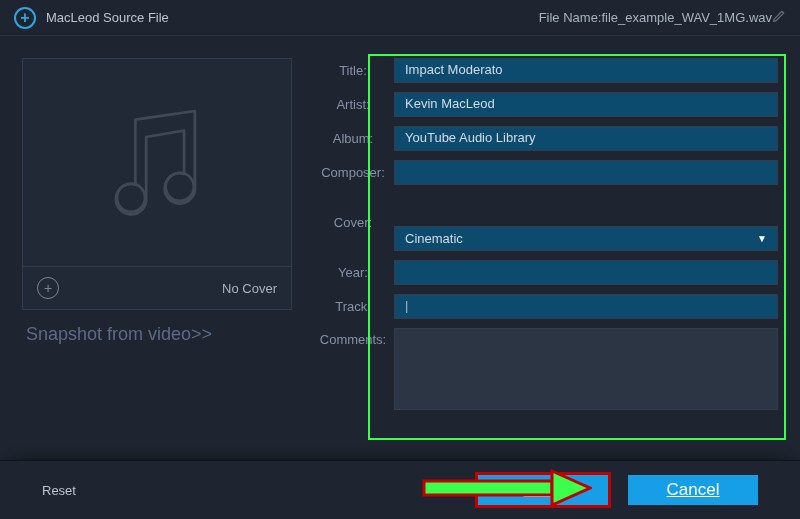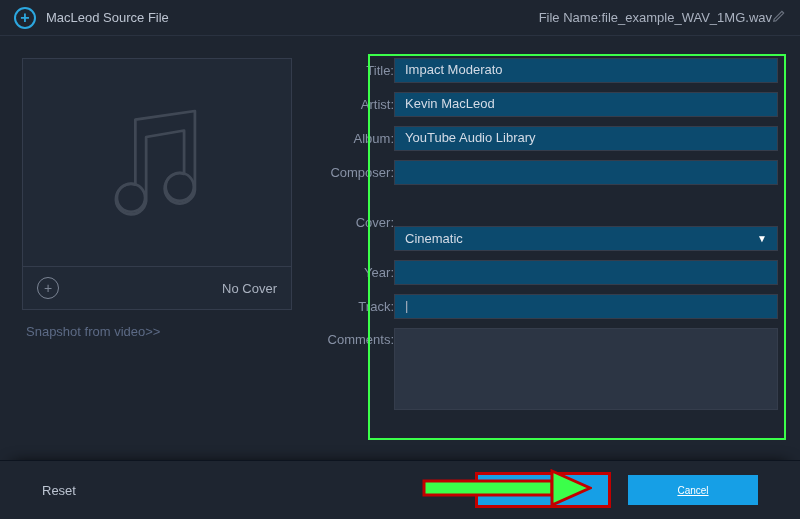--- a/index.html
+++ b/index.html
@@ -13,38 +13,38 @@
 
     .content { position: relative; display: flex; padding: 22px; height: 424px; }
 
     
     .left { width: 290px; }
     .cover-box { width: 270px; height: 252px; border: 1px solid #343c4c; background: #212936; display: flex; flex-direction: column; }
     .cover-img { flex: 1; display: flex; align-items: center; justify-content: center; }
     .music-notes { opacity: .18; }
     .cover-bar { display: flex; align-items: center; justify-content: space-between; padding: 10px 14px; border-top: 1px solid #343c4c; }
     .add-circle { width: 22px; height: 22px; border: 1.5px solid #7b8494; border-radius: 50%; display:flex;align-items:center;justify-content:center;color:#7b8494;font-size:14px;line-height:1; }
-    .snapshot-link { margin-top: 14px; padding-left: 4px; color: #5c6a85; cursor: pointer; font-size: 13px; }
+    .snapshot-link { margin-top: 14px; padding-left: 4px; color: #5c6a85; cursor: pointer; font-size: 18px; }
 
     
     .right { flex: 1; position: relative; }
     .highlight-box { position: absolute; left: 56px; top: -4px; right: -8px; bottom: -2px; border: 2px solid #3bff4a; pointer-events: none; }
     .form { display: grid; grid-template-columns: 82px 1fr; row-gap: 9px; column-gap: 0; align-items: center; }
-    .label { color: #8791a5; text-align: right; }
+    .label { color: #8791a5; text-align: center; }
     .field { height: 25px; background: #0c4a6e; border: 1px solid #353d4c; padding: 3px 10px; color: #d4dbe6; font-size: 13px; outline: none; }
     .select { display: flex; align-items: center; justify-content: space-between; cursor: pointer; margin-top: 32px; }
     .chevron { color: #fff; font-size: 10px; }
     .comments-area { height: 82px; background: #2c3544; border: 1px solid #353d4c; padding: 6px 10px; color: #d4dbe6; font-size: 13px; outline: none; resize: none; }
     .caret { color: #aeb5c3; }
 
     
     .footer { position: relative; height: 59px; background: #1e2530; display: flex; align-items: center; padding: 0 42px; border-top: 1px solid #0d141f; box-shadow: 0 -8px 16px -12px #000; gap: 7px; }
     .reset { color: #bcc4d1; cursor: pointer; }
     .actions { margin-left: auto; display: flex; gap: 20px; }
-    .btn { width: 130px; height: 30px; display: flex; align-items: center; justify-content: center; font-size: 10px; color: #fff; cursor: pointer; text-decoration: underline; }
+    .btn { width: 130px; height: 30px; display: flex; align-items: center; justify-content: center; font-size: 17px; color: #fff; cursor: pointer; text-decoration: underline; }
     .btn-primary { background: #169fe6; }
     .btn.save-highlight { outline: 3px solid #c20000; outline-offset: 0; }
 
     
     .arrow-anno { position: absolute; left: 422px; bottom: 12px; }
   </style>
 </head>
 <body>
 
 <div class="header">

